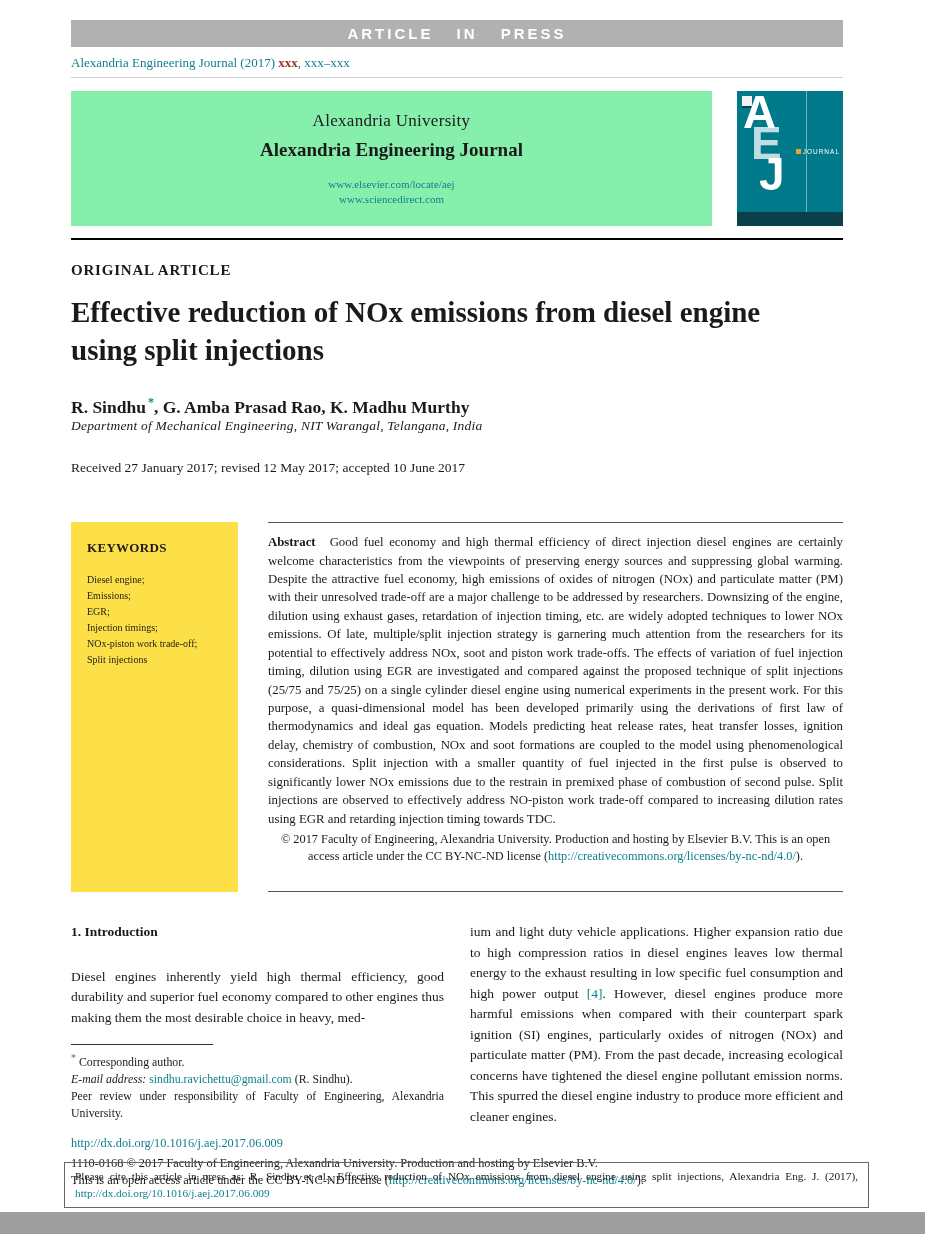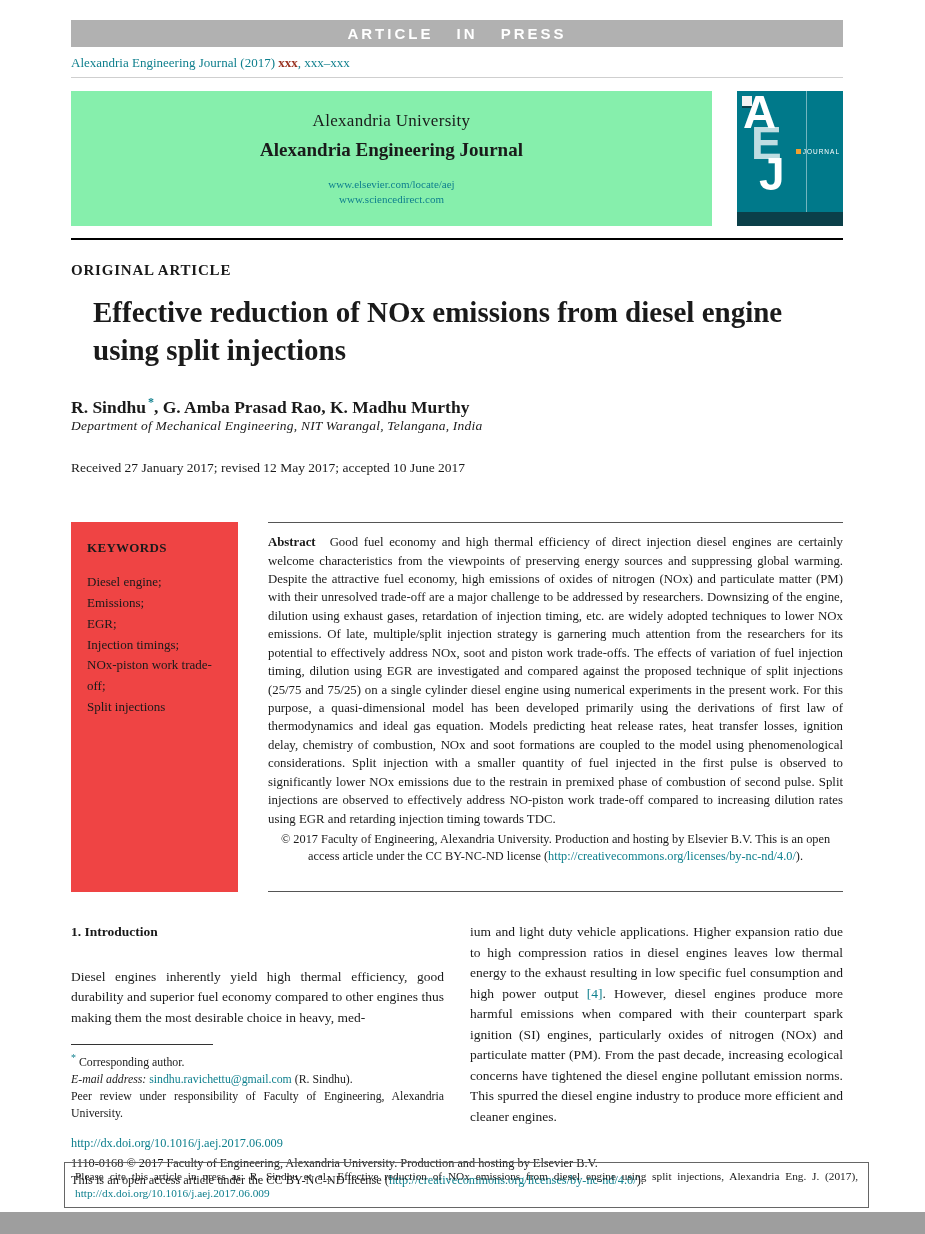--- a/index.html
+++ b/index.html
@@ -63,33 +63,33 @@
     position: absolute; top: 57px; right: 3px; color: #ffffff;
     font-size: 6.5px; letter-spacing: 1px; display: flex; align-items: center;
   }
   .cover .journal-lbl .dot { width: 5px; height: 5px; background: #f0a030; margin-right: 2px; display: inline-block; }
   .cover .band { position: absolute; bottom: 0; left: 0; right: 0; height: 14px; background: #0b3f49; }
 
   .thick-rule { margin-top: 12px; height: 2px; background: #000; }
 
   .orig-article { margin-top: 22px; font-size: 15px; font-weight: bold; letter-spacing: 0.8px; }
 
-  .title { margin-top: 15px; font-size: 29px; font-weight: bold; line-height: 1.3; max-width: 690px; margin-left: 22px; }
+  .title { margin-top: 15px; font-size: 29px; font-weight: bold; line-height: 1.3; max-width: 690px; }
 
   .authors { margin-top: 26px; font-size: 17.5px; font-weight: bold; }
   .authors .star { color: #0e7f8d; font-size: 12px; vertical-align: super; margin-left: 2px; text-decoration: none; }
 
   .affiliation { font-style: italic; font-size: 13.5px; letter-spacing: 0.2px; }
   .received { margin-top: 26px; font-size: 13.5px; }
 
   
   .abstract-row { margin-top: 46px; display: flex; align-items: stretch; }
-  .kw-box { width: 167px; min-height: 370px; background: #ef4444; padding: 18px 16px 0 16px; }
+  .kw-box { width: 167px; min-height: 370px; background: #fde047; padding: 18px 16px 0 16px; }
   .kw-head { font-size: 13px; font-weight: bold; letter-spacing: 0.3px; margin-bottom: 16px; }
-  .kw-item { font-size: 13px; line-height: 1.6; }
+  .kw-item { font-size: 10px; line-height: 1.6; }
   .abs-col {
     flex: 1; margin-left: 30px; border-top: 1px solid #555; border-bottom: 1px solid #555;
     padding: 10px 0 12px;
   }
   .abs-text { font-size: 12.8px; line-height: 1.44; text-align: justify; }
   .abs-label { font-weight: bold; margin-right: 14px; }
   .abs-copyright { margin-top: 3px; text-align: center; font-size: 12.3px; line-height: 1.42; }
 
   
   .cols { margin-top: 30px; display: flex; }

